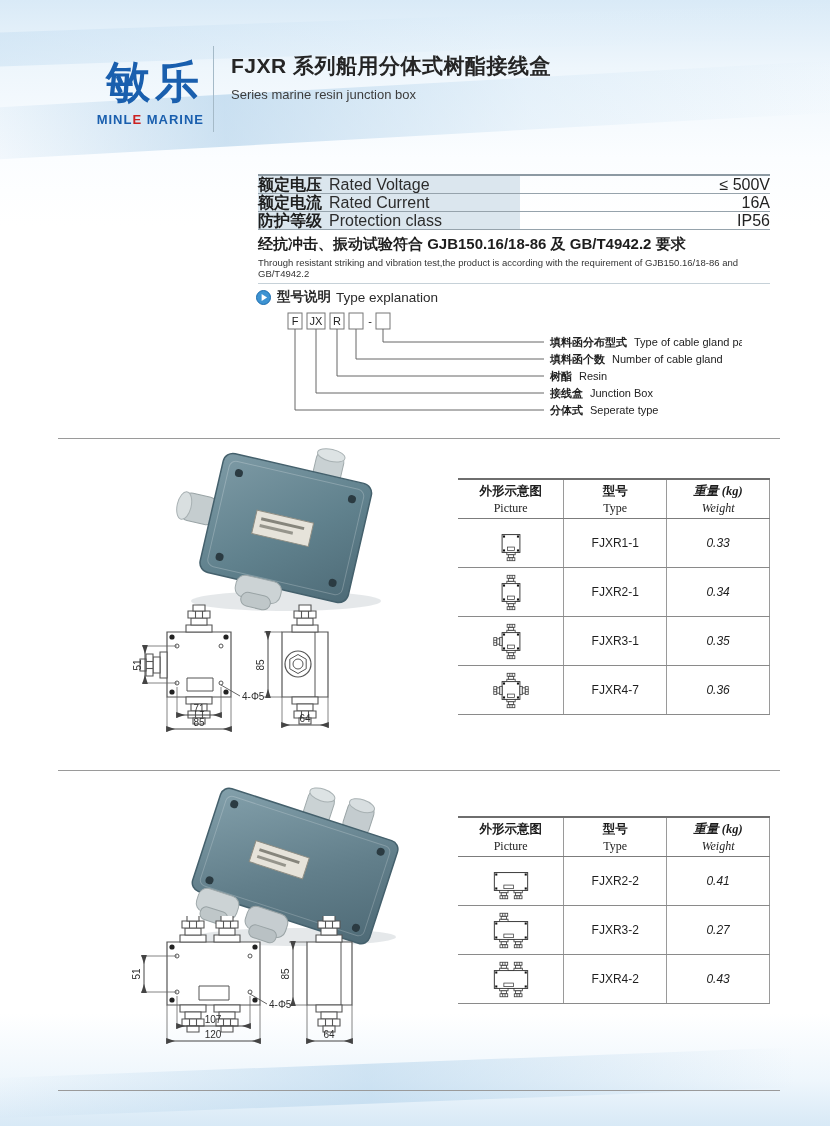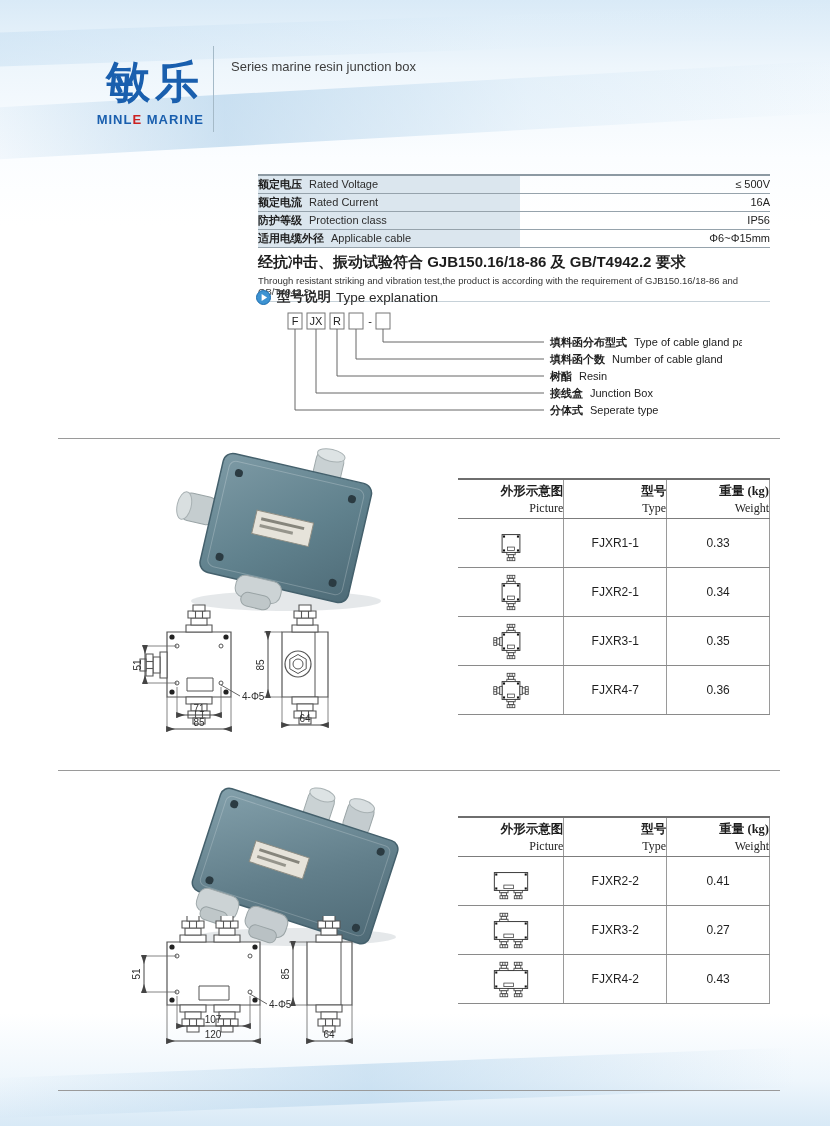--- a/index.html
+++ b/index.html
@@ -21,21 +21,21 @@
   .logo-en{font-size:13px;font-weight:bold;letter-spacing:1px;margin-top:4px;white-space:nowrap;}
   .logo-en .accent{color:#cc2222;}
   .logo-divider{left:213px;top:46px;width:1px;height:86px;background:#a5bac8;}
   .titles{left:231px;top:52px;}
   .title-cn{font-size:21px;font-weight:bold;color:#252525;letter-spacing:.5px;}
   .title-en{font-size:13px;color:#3d3d3d;margin-top:7px;}
 
   
   .spec-wrap{left:258px;top:174px;width:512px;}
   table.spec{width:512px;border-collapse:collapse;border-top:2px solid #8d9aa3;}
-  table.spec td{height:17px;font-size:11px;border-bottom:1px solid #96a3ac;padding:0;line-height:1;margin-top:32px;}
+  table.spec td{height:17px;font-size:16px;border-bottom:1px solid #96a3ac;padding:0;line-height:1;margin-top:32px;}
   td.spec-label{background:#dbe6ee;width:262px;padding-left:7px;}
   td.spec-label .cn{font-weight:bold;color:#1e1e1e;margin-right:7px;}
   td.spec-label .en{color:#2c2c2c;}
   td.spec-value{text-align:right;color:#222;}
   .note-cn{font-size:15px;font-weight:bold;color:#1d1d1d;margin-top:5px;}
   .note-en{font-size:9.5px;color:#333;margin-top:3px;padding-bottom:4px;border-bottom:1px solid #c6d1d8;}
 
   
   .sec-heading{left:256px;top:288px;display:flex;align-items:center;font-size:13.5px;color:#2a2a2a;}
   .sec-heading .cn{font-weight:bold;margin:0 5px 0 6px;}
@@ -44,27 +44,27 @@
   .legend-svg .cn{font-weight:bold;}
   .codebox{fill:#fff;stroke:#777;stroke-width:1;}
   .codetext{font-size:10.5px;fill:#333;text-anchor:middle;}
   .legline{stroke:#666;stroke-width:1;fill:none;}
 
   .divider{left:58px;width:722px;height:1px;background:#9a9a9a;}
 
   
   .cat-table{border-collapse:collapse;width:312px;background:transparent;}
   .cat-table th{border-top:2px solid #6e6e6e;border-bottom:1px solid #7c7c7c;height:38px;
-    font-family:"Liberation Serif","DejaVu Serif",serif;font-weight:normal;vertical-align:middle;padding:0;text-align:right;}
+    font-family:"Liberation Serif","DejaVu Serif",serif;font-weight:normal;vertical-align:middle;padding:0;}
   .cat-table th .cn{font-size:12.5px;font-weight:bold;color:#1c1c1c;display:block;}
   .cat-table th .en{font-size:12px;color:#222;display:block;margin-top:1px;}
   .cat-table td{border-bottom:1px solid #8a8a8a;height:48px;text-align:center;vertical-align:middle;
     font-size:12px;color:#1f1f1f;padding:0;}
   .cat-table th+th,.cat-table td+td{border-left:1px solid #9a9a9a;}
-  .cat-table th:last-child,.cat-table td:last-child{border-right:1px solid #9a9a9a;}
+  .cat-table th:last-child,.cat-table td:last-child{border-right:1px solid #9a9a9a;font-style:italic;}
   .cat-table col.c1{width:106px;} .cat-table col.c2{width:103px;} .cat-table col.c3{width:103px;}
   .mini-slot{display:flex;align-items:center;justify-content:center;height:48px;}
 
   svg text{font-family:"Liberation Sans","DejaVu Sans",sans-serif;}
   .dim-text{font-size:10px;fill:#2e2e2e;}
   .draw line,.draw rect,.draw circle,.draw polygon,.draw path{vector-effect:non-scaling-stroke;}
 </style>
 </head>
 <body>
 
@@ -72,41 +72,38 @@
   <div class="streak streak2"></div>
   <div class="streak streak1"></div>
   <div class="streak streak3"></div>
 
   <div class="abs logo">
     <div class="logo-cn">敏乐</div>
     <div class="logo-en"><span>MINL</span><span class="accent">E</span><span> MARINE</span></div>
   </div>
   <div class="abs logo-divider"></div>
   <div class="abs titles">
+    <div class="title-cn">FJXR 系列船用分体式树酯接线盒</div>
     <div class="title-en">Series marine resin junction box</div>
   </div>
 
   <div class="abs spec-wrap">
     <table class="spec">
       <tbody>
         <tr>
           <td class="spec-label"><span class="cn">额定电压</span><span class="en">Rated Voltage</span></td>
           <td class="spec-value">≤ 500V</td>
         </tr>
         <tr>
           <td class="spec-label"><span class="cn">额定电流</span><span class="en">Rated Current</span></td>
           <td class="spec-value">16A</td>
         </tr>
         <tr>
           <td class="spec-label"><span class="cn">防护等级</span><span class="en">Protection class</span></td>
           <td class="spec-value">IP56</td>
-        </tr>
-        <tr>
-          <td class="spec-label"><span class="cn">适用电缆外径</span><span class="en">Applicable cable</span></td>
-          <td class="spec-value">Φ6~Φ15mm</td>
         </tr>
       </tbody>
     </table>
     <div class="note-cn">经抗冲击、振动试验符合 GJB150.16/18-86 及 GB/T4942.2 要求</div>
     <div class="note-en">Through resistant striking and vibration test,the product is according with the requirement of GJB150.16/18-86 and GB/T4942.2</div>
   </div>
 
   <div class="abs sec-heading">
     <svg width="15" height="15" viewBox="0 0 15 15">
       <circle cx="7.5" cy="7.5" r="7" fill="#3d93d2" stroke="#1c6cae" stroke-width="1"></circle>

